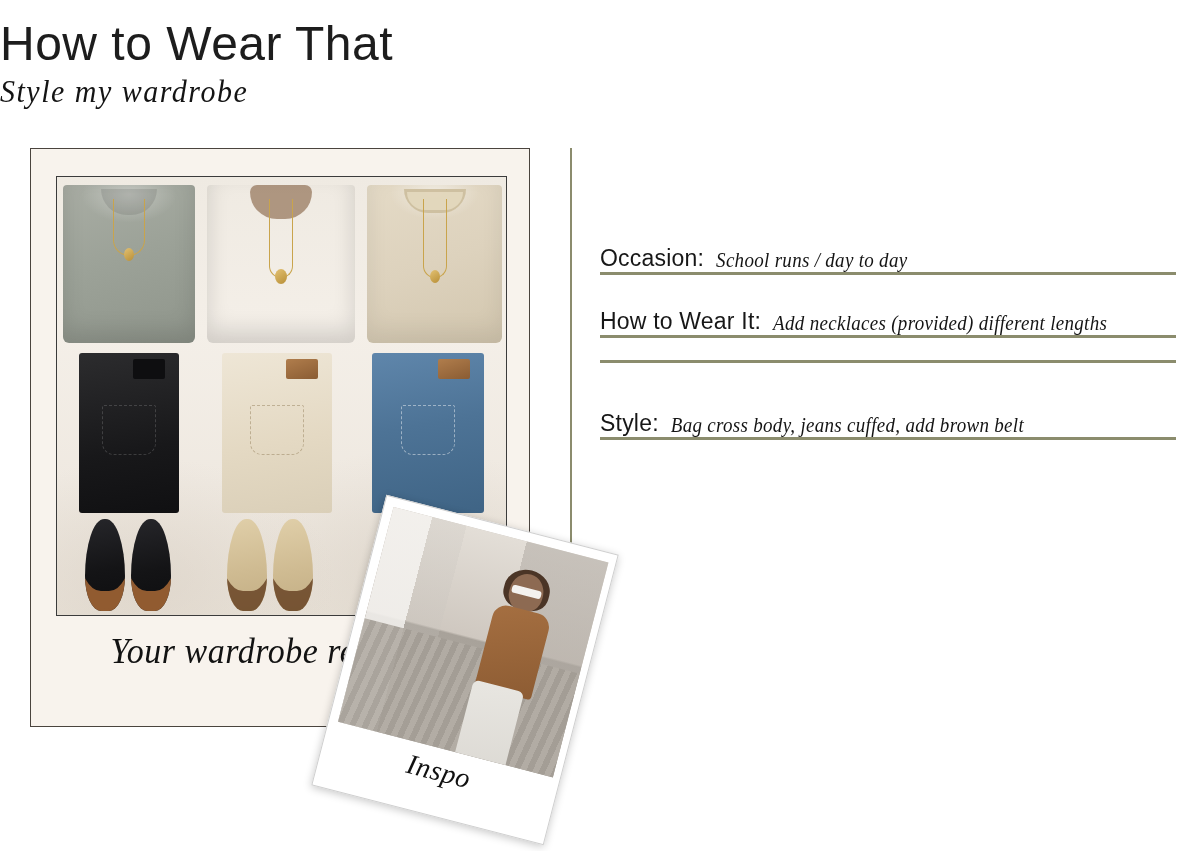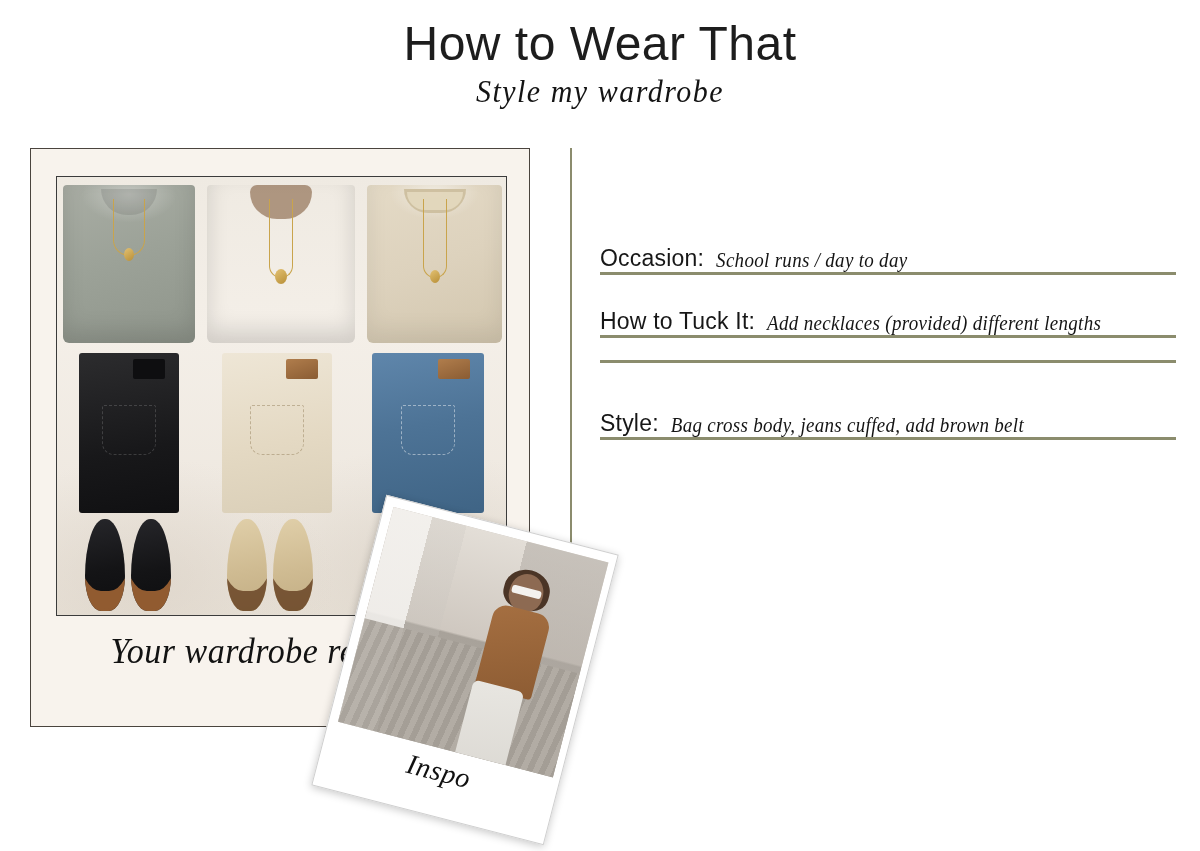--- a/index.html
+++ b/index.html
@@ -14,21 +14,21 @@
     overflow: hidden;
     font-family: "Liberation Sans", sans-serif;
     color: #1a1a1a;
   }
 
   
   .header {
     position: absolute;
     top: 0; left: 0;
     width: 1200px;
-    text-align: center;
+    text-align: left;
   }
   .page-title {
     margin: 0;
     padding-top: 16px;
     font-family: "Liberation Sans", sans-serif;
     font-weight: 300;
     font-size: 48px;
     letter-spacing: 0.5px;
     color: #1d1d1d;
     line-height: 1.15;
@@ -387,21 +387,21 @@
       <span class="detail-label">Occasion:</span>
       <span class="detail-value">School runs / day to day</span>
     </div>
     <div class="rule"></div>
   </div>
 
   <div class="spacer-sm"></div>
 
   <div class="detail-row">
     <div class="detail-line">
-      <span class="detail-label">How to Tuck It:</span>
+      <span class="detail-label">How to Wear It:</span>
       <span class="detail-value">Add necklaces (provided) different lengths</span>
     </div>
     <div class="rule"></div>
   </div>
 
   <div class="spacer-xs"></div>
 
 
   <div class="spacer-xs"></div>
 

